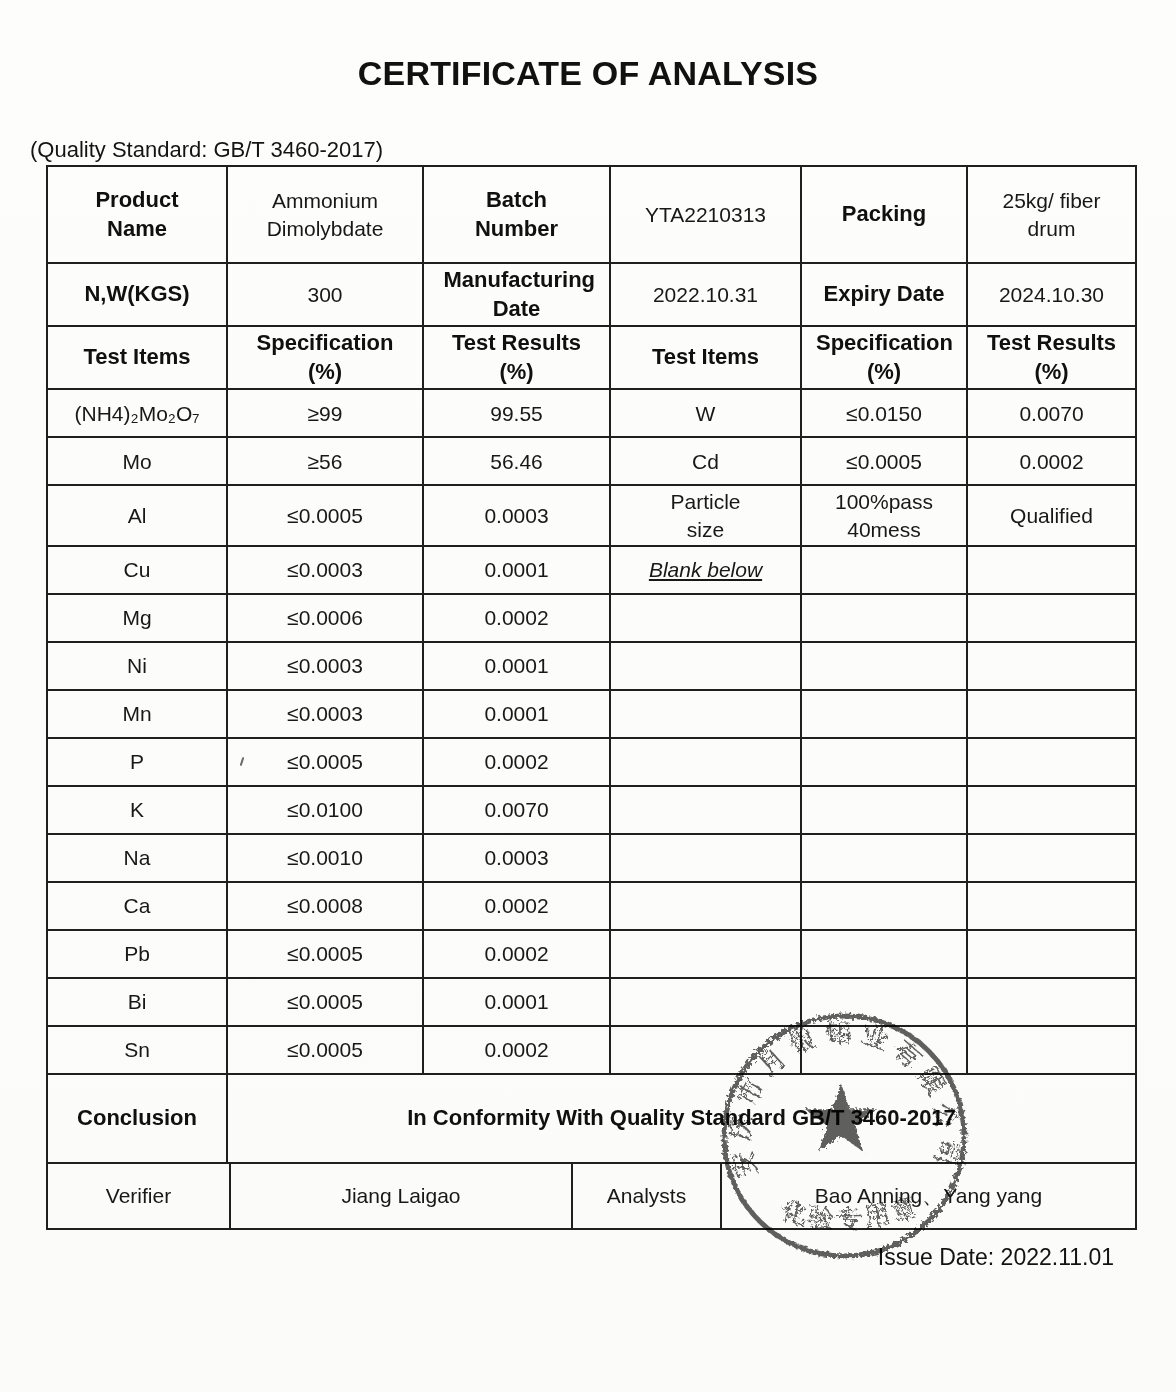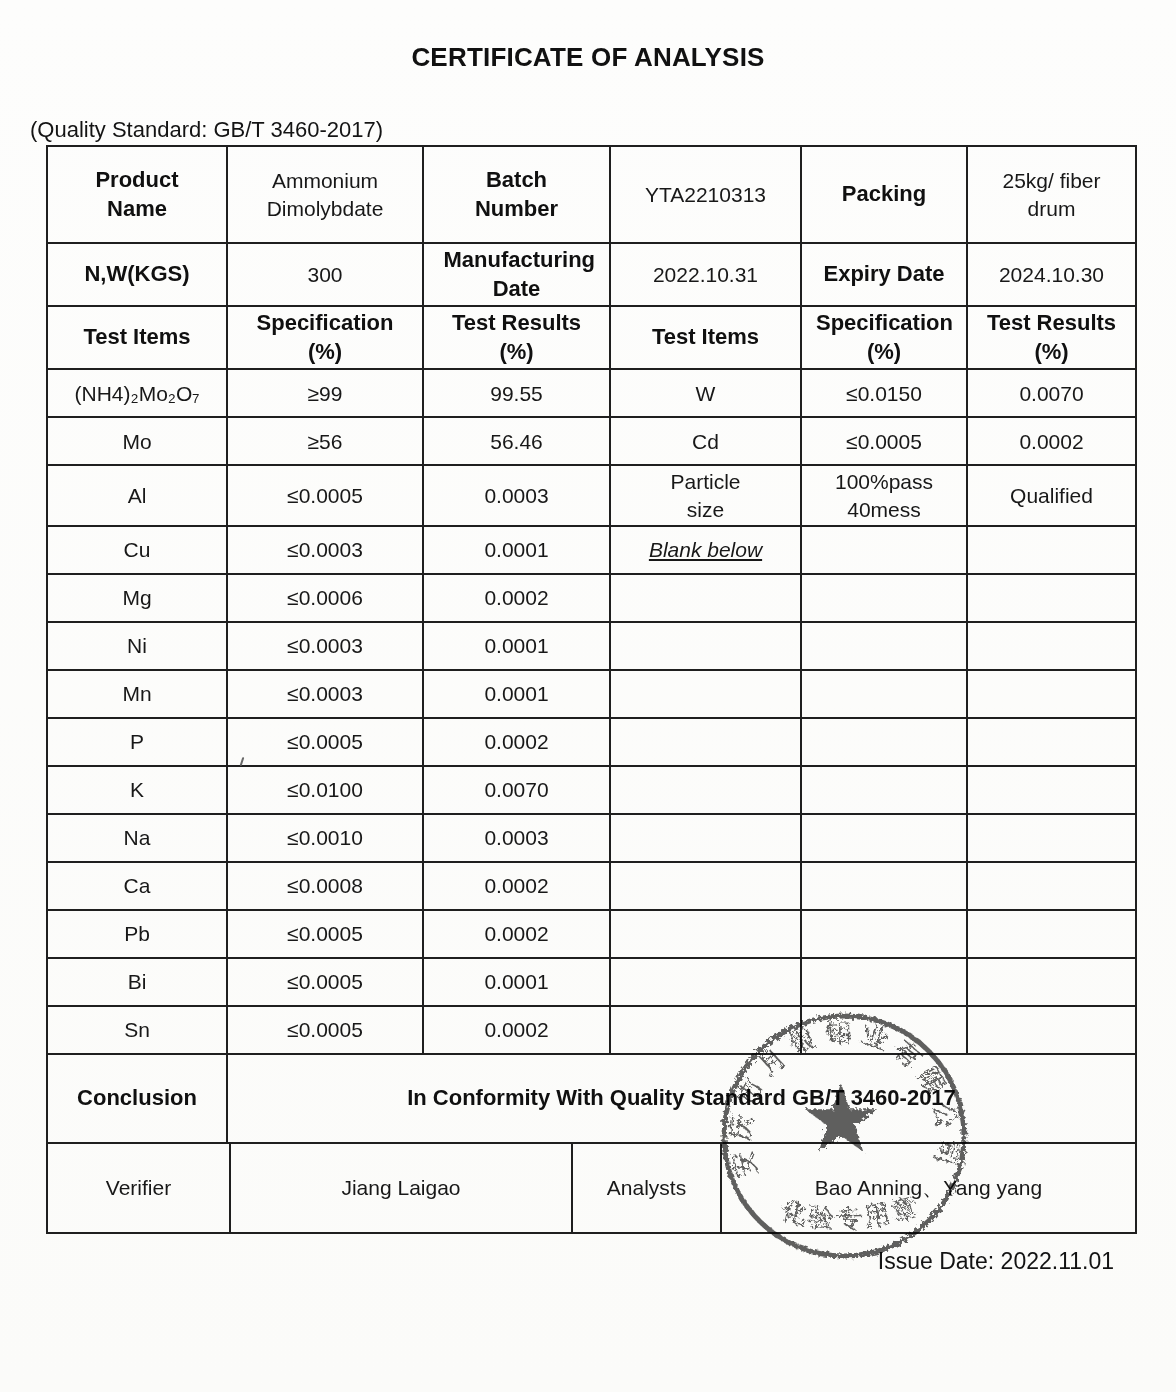--- a/index.html
+++ b/index.html
@@ -3,39 +3,39 @@
 <meta charset="utf-8">
 <style>
   html,body{margin:0;padding:0;background:#e9e9e9;}
   .page{
     position:relative;width:1176px;height:1392px;margin:0 auto;
     background:linear-gradient(180deg,#fdfdfc 0%,#fbfbf9 100%);
     font-family:"Liberation Sans","DejaVu Sans",sans-serif;
     color:#161616;overflow:hidden;
   }
   .title{
-    margin:4px;padding-top:38px;text-align:center;
-    font-size:26px;font-weight:700;letter-spacing:.2px;color:#111;
+    margin:16px;padding-top:38px;text-align:center;
+    font-size:34px;font-weight:700;letter-spacing:.2px;color:#111;
   }
   .subtitle{margin:44px 0 2px 30px;font-size:22px;color:#141414;}
   table{border-collapse:collapse;margin-left:46px;width:1089px;table-layout:fixed;}
   td{
     border:2px solid #1f1f1f;text-align:center;vertical-align:middle;
     padding:2px 6px;font-size:21px;line-height:1.3;color:#181818;
     overflow:hidden;
   }
   .b{font-weight:700;font-size:22px;color:#101010;}
   .r-info1{height:97px}
   .r-info2{height:63px}
   .r-head{height:52px}
   .r-data{height:48px}
   .r-tall{height:47px}
   .r-conclusion{height:89px}
   .sign-table{margin-top:-2px;}
-  .sign-table tr{height:90px}
+  .sign-table tr{height:66px}
   .mw70{display:inline-block;max-width:75px;}
   .mw90{display:inline-block;max-width:96px;}
   .mw100{display:inline-block;max-width:105px;}
   .mw110{display:inline-block;max-width:116px;}
   .mw130{display:inline-block;max-width:136px;}
   .mw140{display:inline-block;max-width:146px;}
   .mw150{display:inline-block;max-width:156px;}
   .blank-below{font-style:italic;text-decoration:underline;}
   .issue-date{
     margin:14px 62px 0 0;text-align:right;font-size:23px;color:#131313;

